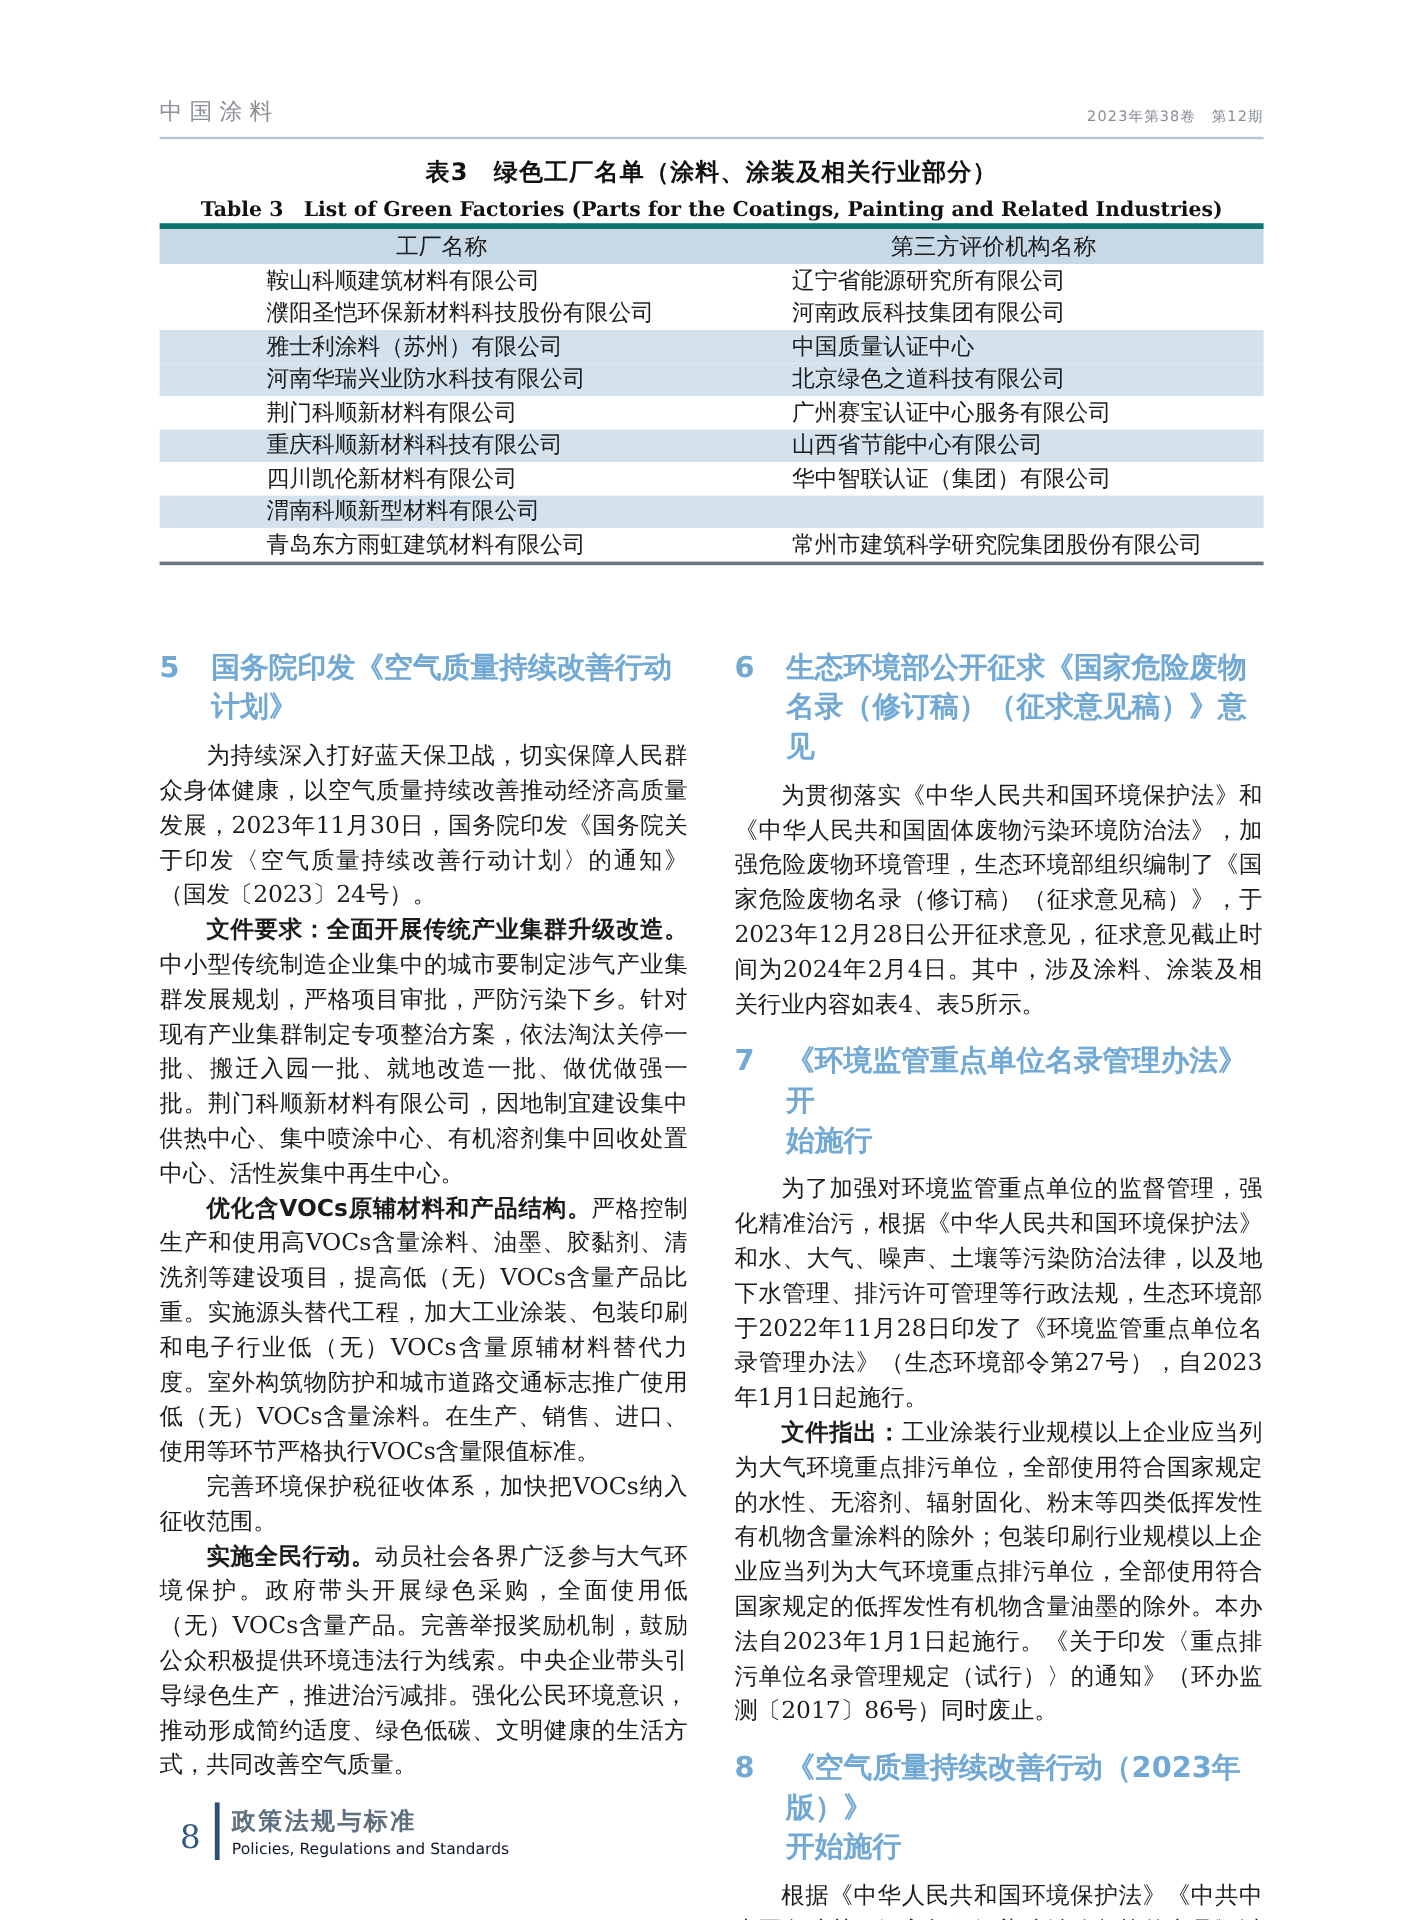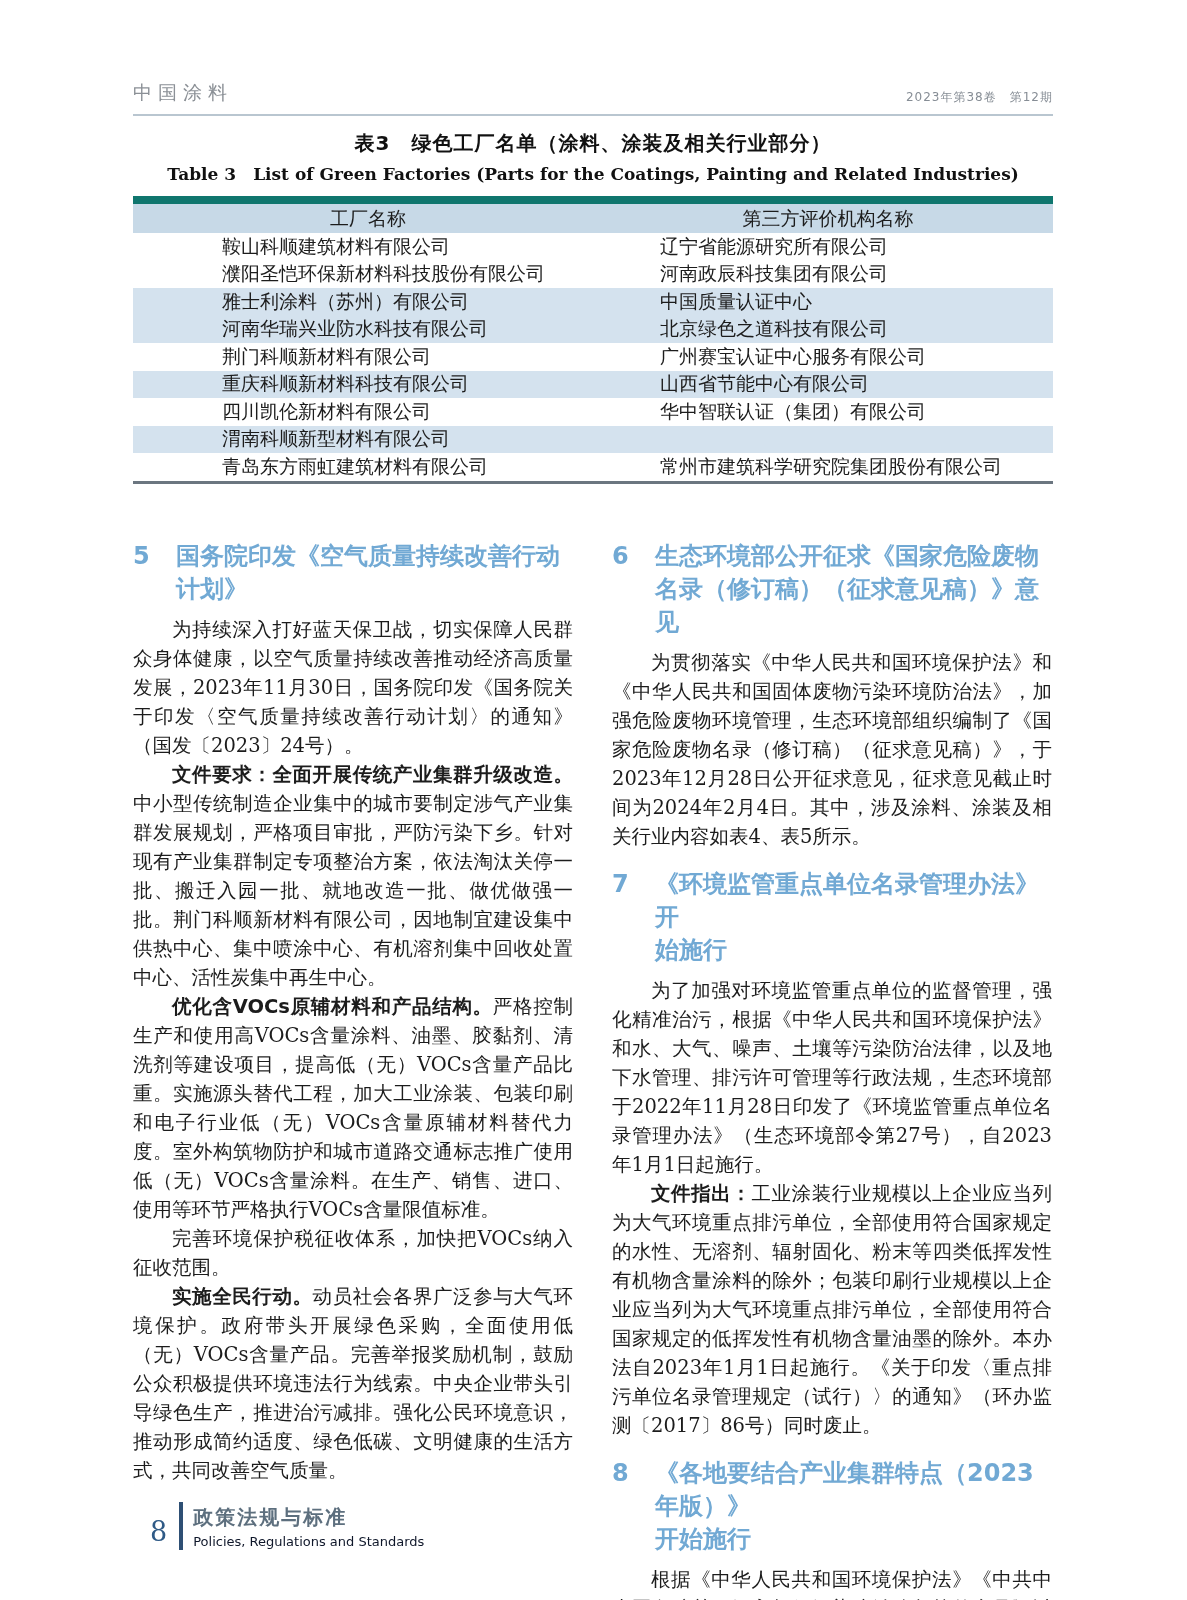--- a/index.html
+++ b/index.html
@@ -27,21 +27,21 @@
   
   .table-wrap { position:absolute; left:133px; top:130px; width:920px; }
   .tbl-title-zh {
     text-align:center; font-family:"DejaVu Sans","Liberation Sans",sans-serif;
     font-weight:bold; font-size:20px; color:#111; letter-spacing:1px;
   }
   .tbl-title-en {
     text-align:center; font-family:"DejaVu Serif","Liberation Serif",serif;
     font-weight:bold; font-size:17px; color:#111; margin-top:6px;
   }
-  .g-table { margin-top:10px; border-top:8px solid #0f766e; border-bottom:3px solid #6b7680; }
+  .g-table { border-top:5px solid #0f766e; border-bottom:3px solid #6b7680; }
   .g-row { display:flex; align-items:center; height:27.5px; font-size:19px; }
   .g-row.head { height:29px; background:#c7d9e7; font-size:19px; }
   .g-row.stripe { background:#d4e2ee; }
   .g-c1 { width:470px; padding-left:89px; }
   .g-c2 { width:450px; padding-left:57px; }
   .g-row.head .g-c1 { padding-left:0; text-align:center; }
   .g-row.head .g-c2 { padding-left:0; text-align:center; }
   
   .col { position:absolute; top:540px; width:440px; }
   .col-left  { left:133px; }
@@ -168,21 +168,21 @@
         <span class="tl">《环境监管重点单位名录管理办法》开</span>
         <span class="tl">始施行</span>
       </span>
     </div>
     <p class="para"><span class="lead"></span><span>为了加强对环境监管重点单位的监督管理，强化精准治污，根据《中华人民共和国环境保护法》和水、大气、噪声、土壤等污染防治法律，以及地下水管理、排污许可管理等行政法规，生态环境部于2022年11月28日印发了《环境监管重点单位名录管理办法》（生态环境部令第27号），自2023年1月1日起施行。</span></p>
     <p class="para"><span class="lead">文件指出：</span><span>工业涂装行业规模以上企业应当列为大气环境重点排污单位，全部使用符合国家规定的水性、无溶剂、辐射固化、粉末等四类低挥发性有机物含量涂料的除外；包装印刷行业规模以上企业应当列为大气环境重点排污单位，全部使用符合国家规定的低挥发性有机物含量油墨的除外。本办法自2023年1月1日起施行。《关于印发〈重点排污单位名录管理规定（试行）〉的通知》（环办监测〔2017〕86号）同时废止。</span></p>
 
     <div class="sec-head mt">
       <span class="sec-no">8</span>
       <span class="sec-title">
-        <span class="tl">《各地要结合产业集群特点（2023年版）》</span>
+        <span class="tl">《空气质量持续改善行动（2023年版）》</span>
         <span class="tl">开始施行</span>
       </span>
     </div>
     <p class="para"><span class="lead"></span><span>根据《中华人民共和国环境保护法》《中共中央国务院关于深入打好污染防治攻坚战的意见》以及国务院办公厅印发的《新污染物治理行动方案》等相关</span></p>
   </div>
 
   <div class="footer">
     <span class="page-no">8</span>
     <span class="footer-bar"></span>
     <span class="footer-titles">

